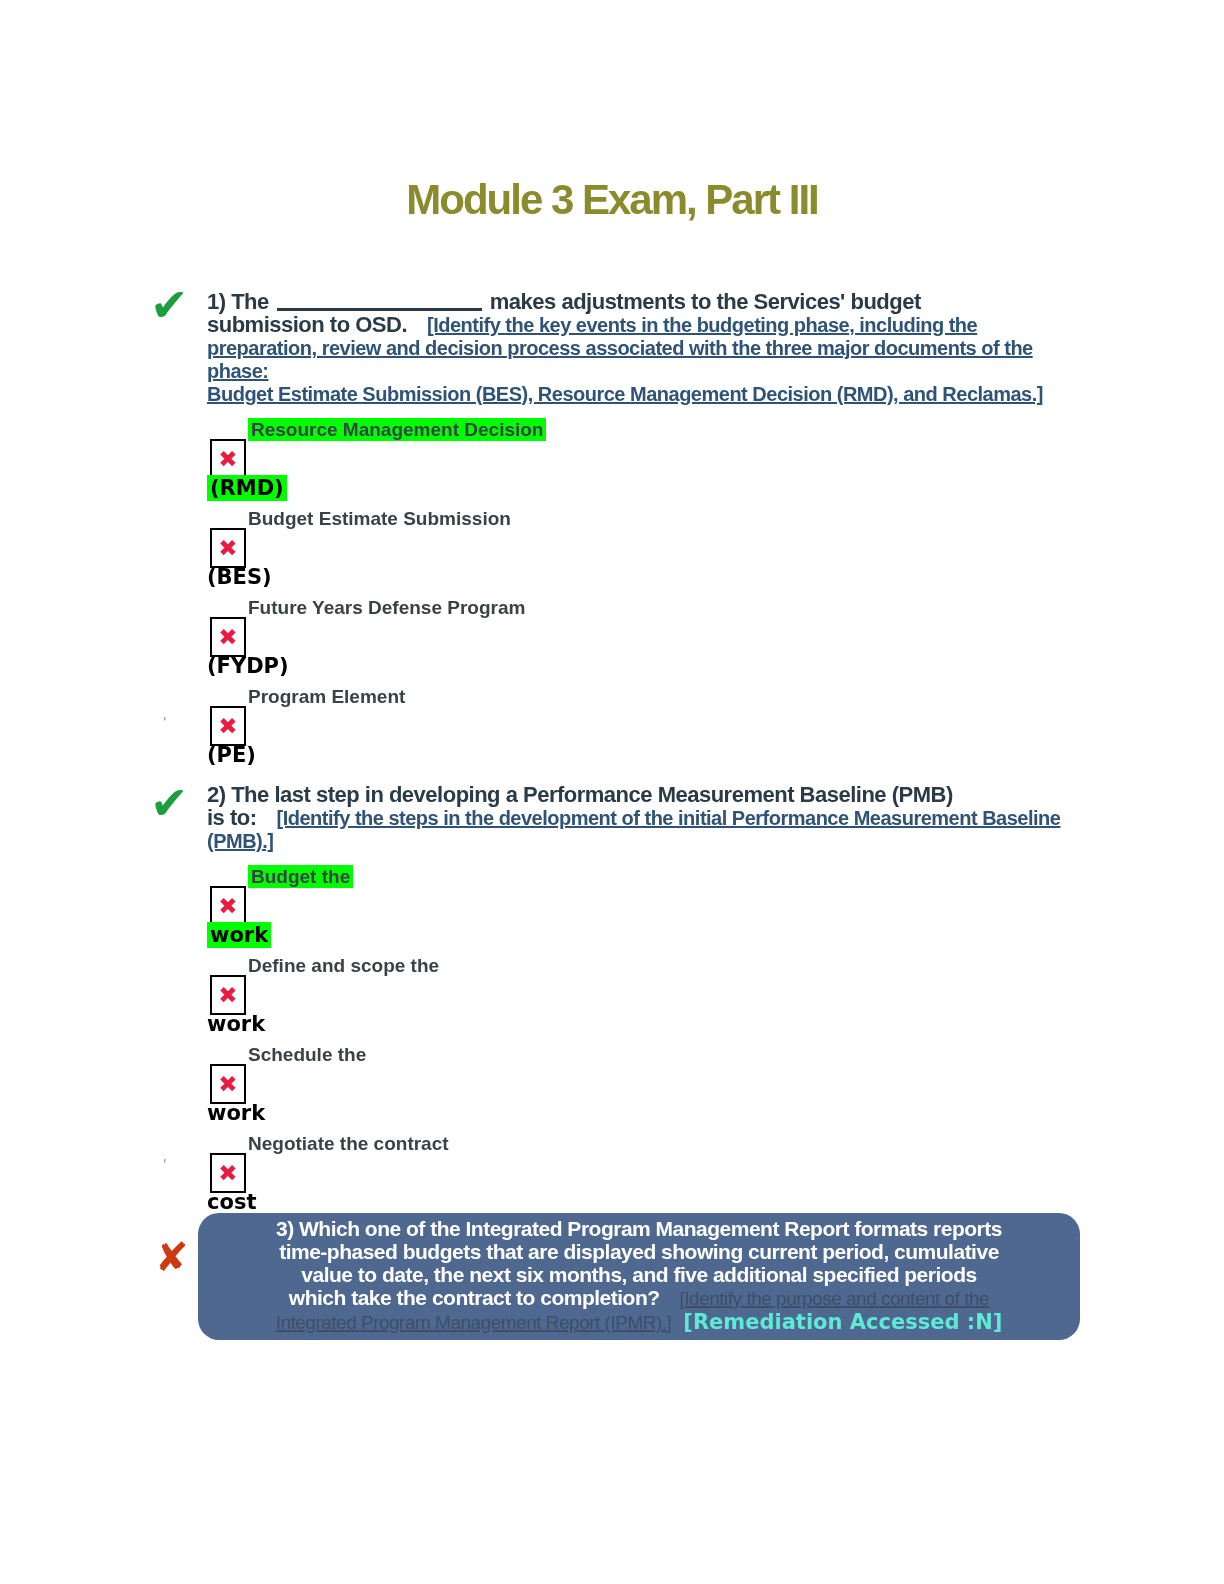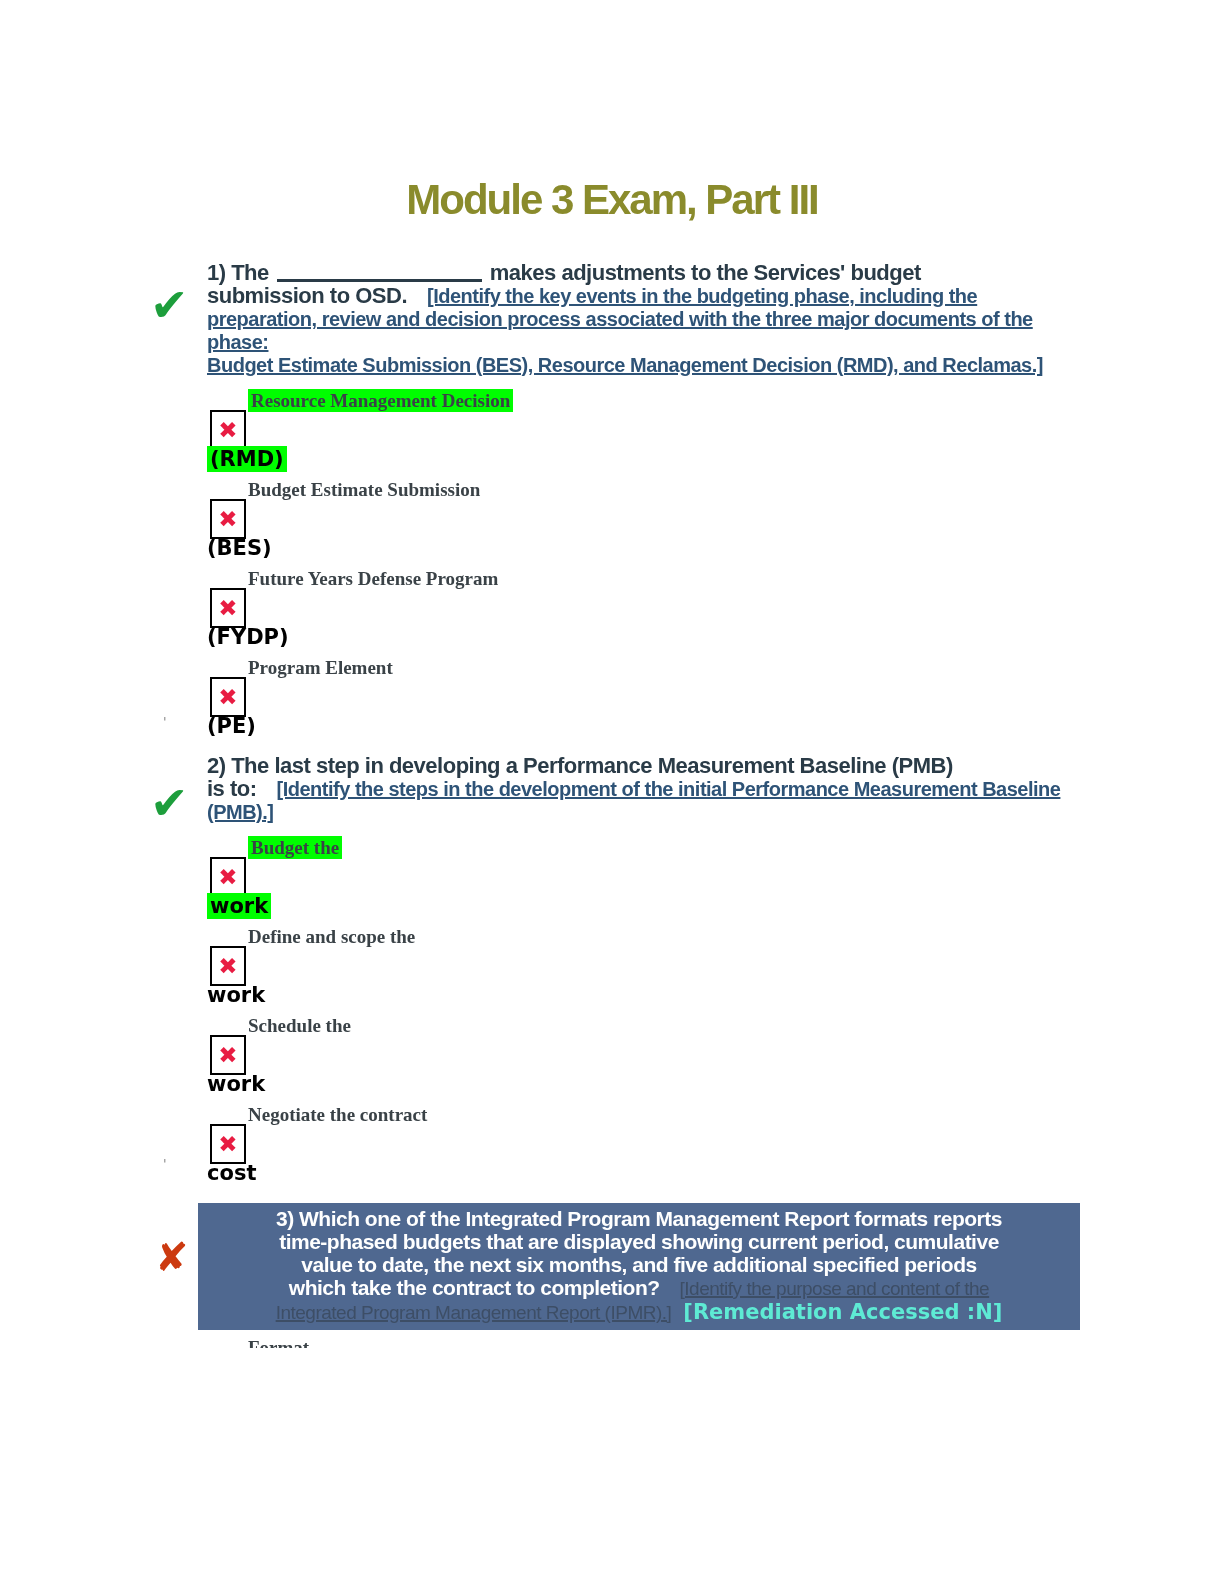--- a/index.html
+++ b/index.html
@@ -7,46 +7,46 @@
         font-family:"Liberation Sans",sans-serif;}
   
   .title{position:absolute;top:176px;left:0;right:0;text-align:center;
          font-size:42px;font-weight:bold;letter-spacing:-2px;color:#8a8b2c;
          font-family:"Liberation Sans",sans-serif;}
   
   .section{position:absolute;left:207px;width:880px;}
   .s1{top:260px;}
   .s2{top:754px;}
   .s3{top:1200px;}
-  .qtext{font-size:22px;font-weight:bold;letter-spacing:-0.5px;line-height:23px;color:#2a3b47;}
+  .qtext{font-size:22px;font-weight:bold;letter-spacing:-0.5px;line-height:23px;color:#2a3b47;margin-top:29px;}
   .qlink{font-size:20px;font-weight:bold;color:#2e5377;text-decoration:underline;
          text-decoration-thickness:2px;cursor:pointer;}
   .gap-right{margin-right:20px;}
   .blank{display:inline-block;width:205px;height:19px;border-bottom:3px solid #2a3b47;
          margin:0 8px -2px 8px;}
   
   .result-icon{position:absolute;font-family:"DejaVu Sans",sans-serif;line-height:1;}
   .check{color:#1d9e3c;font-size:46px;left:-57px;}
   .cross{color:#cc3a10;font-size:40px;left:-52px;}
   
   .options{margin-top:10px;}
   .option{margin-bottom:4px;}
-  .opt-line1{padding-left:41px;font-family:Liberation Serif, serif;font-size:19px;
+  .opt-line1{padding-left:41px;font-family:Liberation Sans, sans-serif;font-size:19px;
              font-weight:bold;line-height:27px;color:#3a4247;}
   .opt-line2{font-family:"DejaVu Sans",sans-serif;font-size:21px;font-weight:bold;
              line-height:26px;color:#000000;margin-top:-4px;}
   .hl{background:#00fe00;padding:1px 3px;}
   .checkbox{display:block;width:32px;height:36px;margin-left:3px;margin-top:-4px;
             border:2px solid #000;background:#fff;text-align:center;line-height:36px;
             font-family:"DejaVu Sans",sans-serif;font-size:23px;font-weight:bold;
             color:#e81c42;cursor:pointer;}
   
-  .q3box{margin-left:-9px;margin-top:3px;width:862px;padding:4px 10px 6px 10px;
+  .q3box{margin-left:-9px;margin-top:13px;width:862px;padding:4px 10px 6px 10px;
          background:#4f6890;text-align:center;color:#ffffff;
-         font-size:21px;font-weight:bold;letter-spacing:-0.5px;line-height:23px;}
+         font-size:21px;font-weight:bold;letter-spacing:-0.5px;line-height:23px;border-radius:21px;}
   .q3link{font-size:19px;font-weight:normal;color:#3d4e66;text-decoration:underline;
           text-decoration-thickness:2px;cursor:pointer;}
   .q3rem{font-family:"DejaVu Sans",sans-serif;font-size:21px;font-weight:bold;
          color:#5eead4;margin-left:12px;letter-spacing:0;}
   .stray{position:absolute;left:163px;font-size:13px;color:#8a8a8a;
          font-family:"DejaVu Sans",sans-serif;}
   .stray1{top:714px;}
   .stray2{top:1156px;}
 </style>
 </head>

